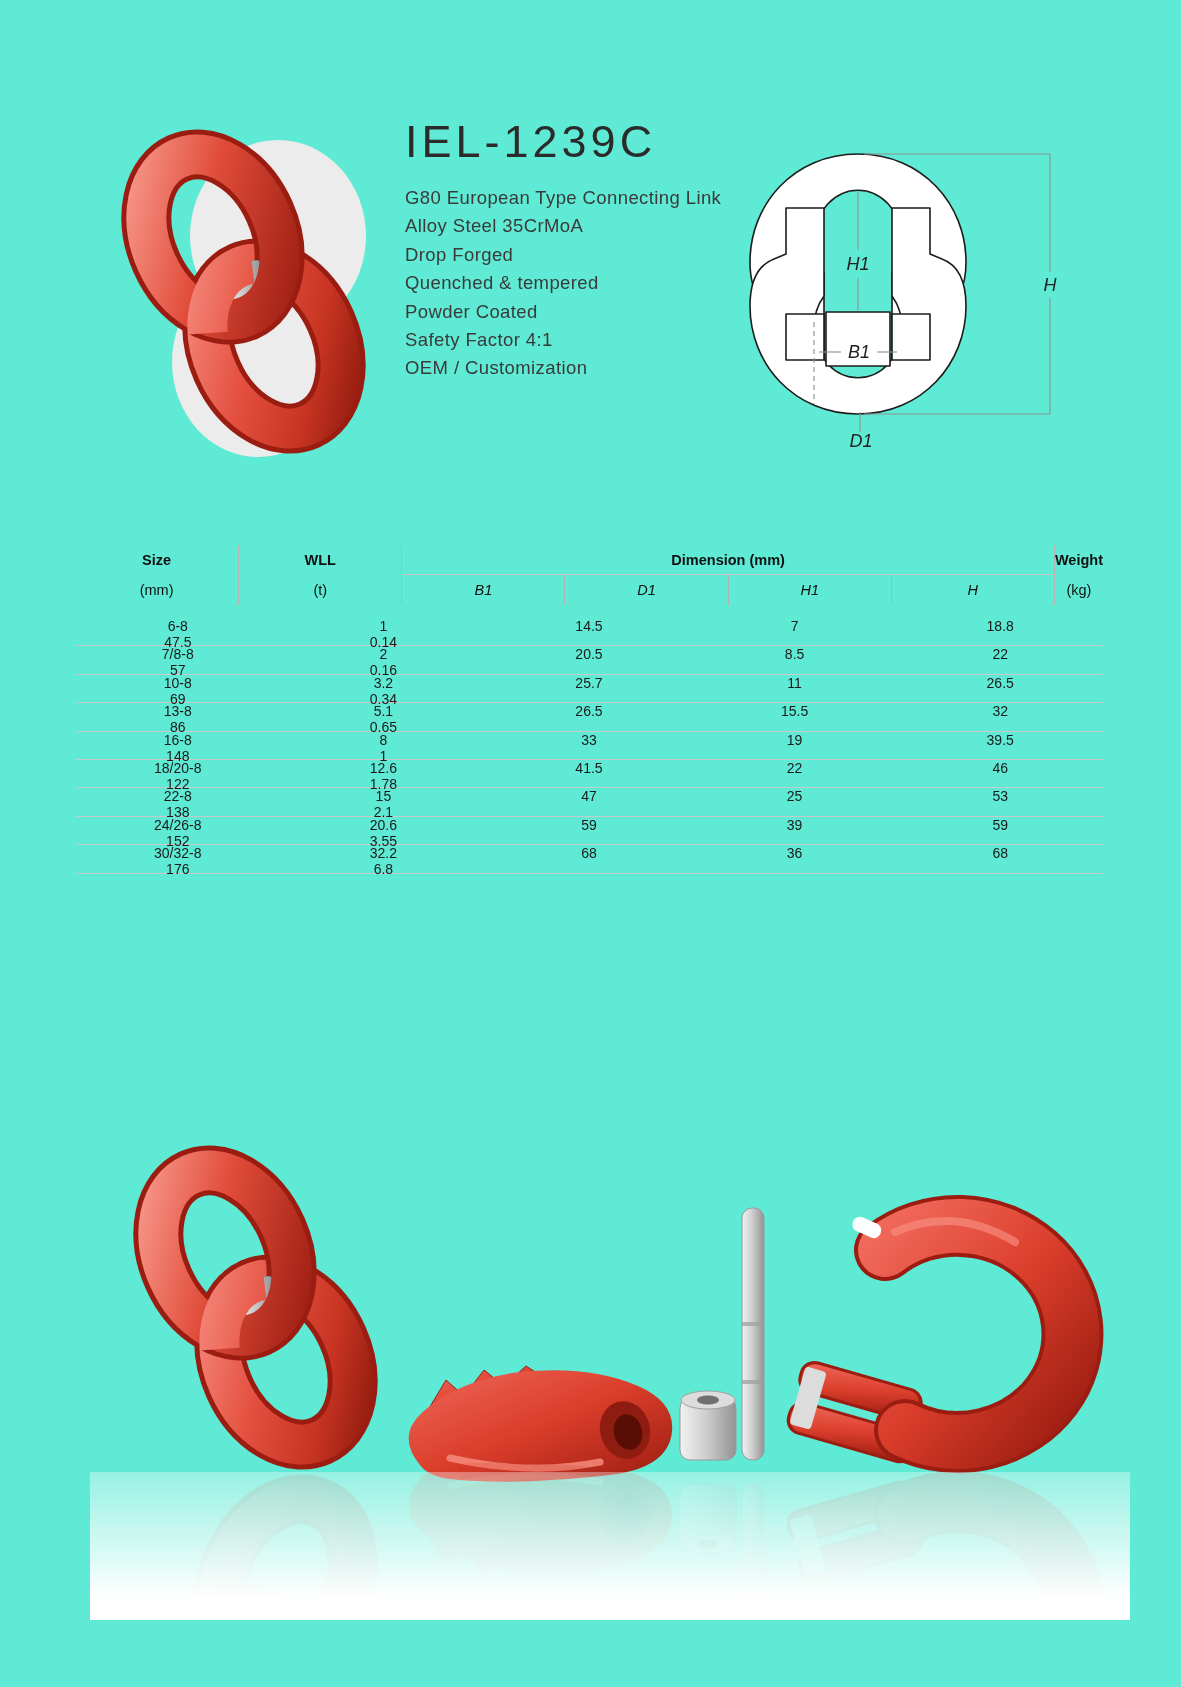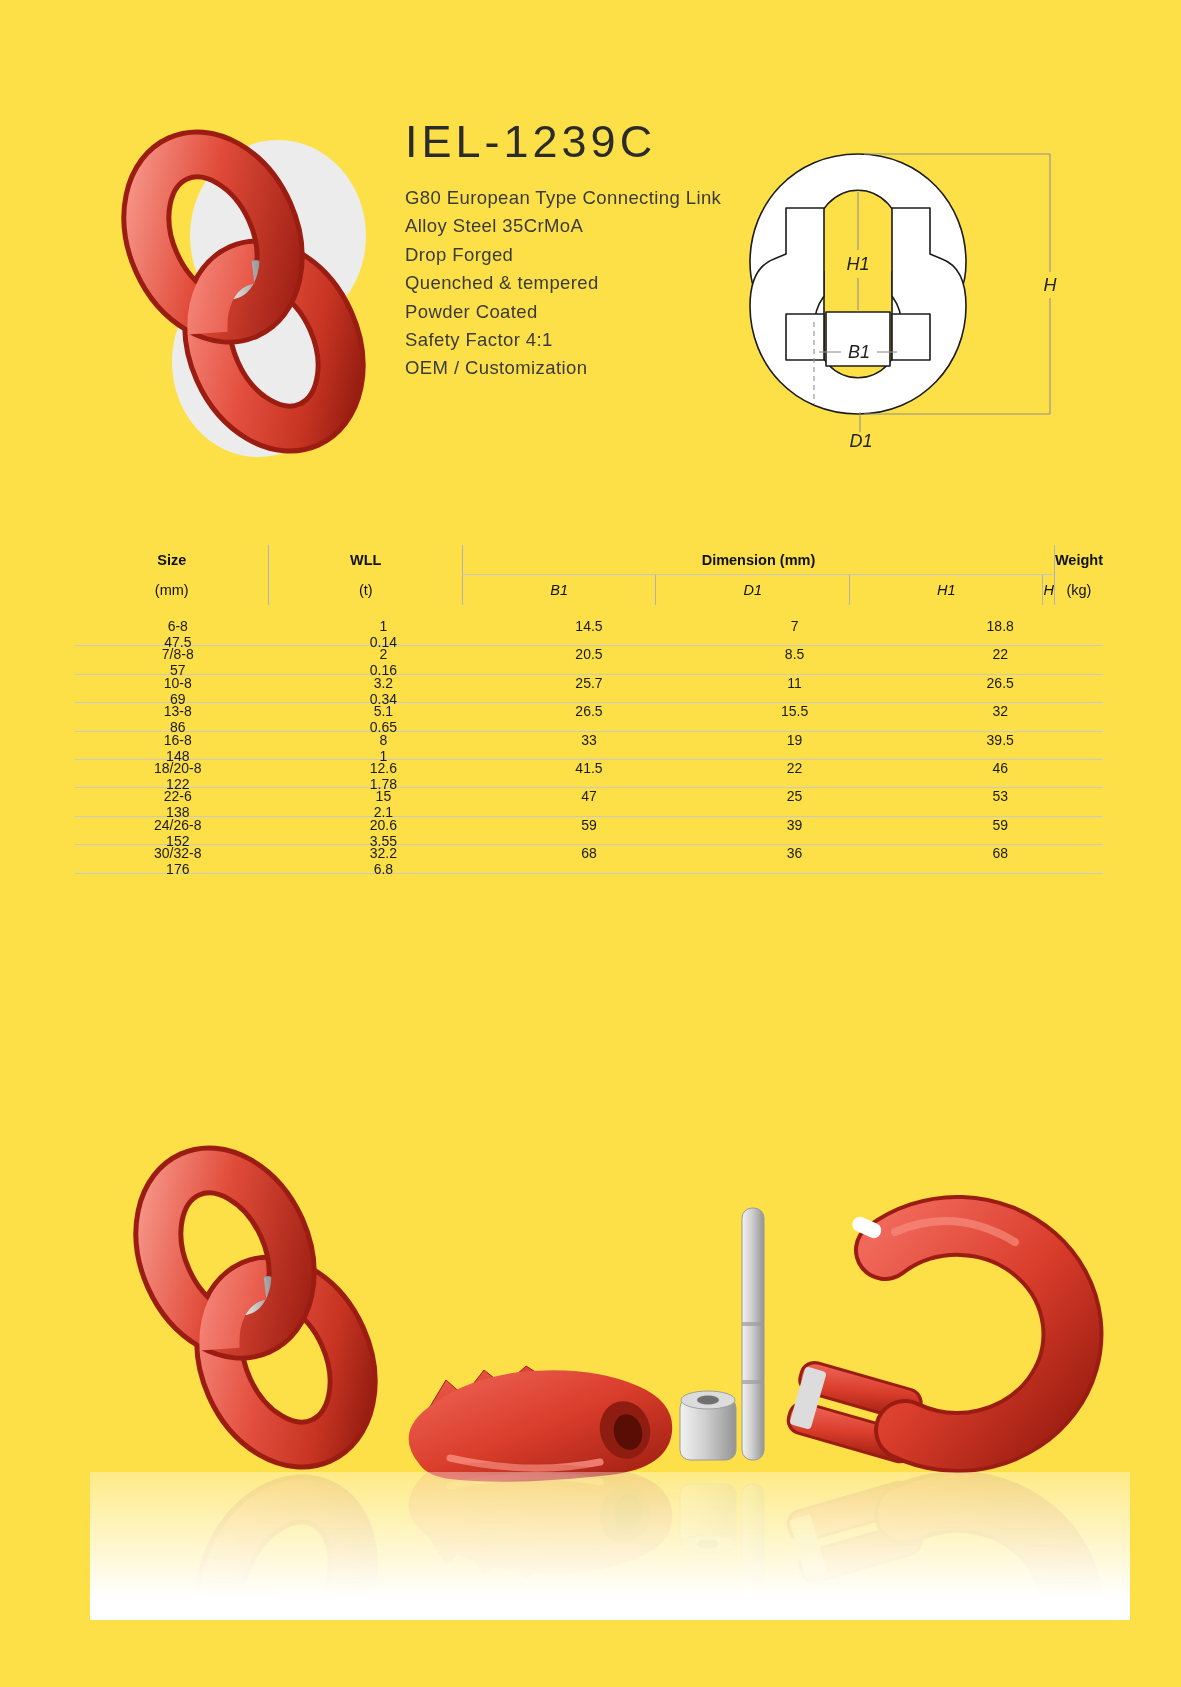--- a/index.html
+++ b/index.html
@@ -1,29 +1,29 @@
 <!DOCTYPE html>
 <html><head>
 <meta charset="utf-8">
 <style>
   html,body{margin:0;padding:0;background:#ffffff;}
-  .page{position:relative;width:1181px;height:1687px;background:#fde047;overflow:hidden;
+  .page{position:relative;width:1181px;height:1687px;background:#5eead4;overflow:hidden;
         font-family:"Liberation Sans",sans-serif;color:#1a1a1a;text-decoration:underline;}
   
   .photo-top{position:absolute;left:106px;top:124px;width:282px;height:340px;}
   
   .title-block{position:absolute;left:405px;top:116px;width:300px;}
   .model{font-size:45px;letter-spacing:4px;color:#2b2b2b;font-weight:400;font-family:"Liberation Sans",sans-serif;}
   .features{margin-top:16px;}
   .feature{font-size:18.5px;line-height:28.4px;letter-spacing:.4px;color:#3a3a3a;white-space:nowrap;}
   
   .drawing{position:absolute;left:698px;top:112px;width:390px;height:338px;}
   
   .spec-table{position:absolute;left:75px;top:545px;width:1028px;}
-  .thead{display:grid;grid-template-columns:repeat(5,1fr);grid-template-rows:30px 30px;}
+  .thead{display:grid;grid-template-columns:repeat(6,1fr);grid-template-rows:30px 30px;}
   .hc{display:flex;align-items:center;justify-content:center;font-size:14.5px;color:#111;}
   .bold{font-weight:700;}
   .it{font-style:italic;}
   .vl{border-left:1px solid #b3b3b3;}
   .dimspan{grid-column:3/span 4;border-bottom:1px solid #c6c6c6;}
   .r1{grid-row:1;}.r2{grid-row:2;text-align:right;}
   .g1{grid-column:1}.g2{grid-column:2}.g3{grid-column:3}.g4{grid-column:4}
   .g5{grid-column:5}.g6{grid-column:6}.g7{grid-column:7}
   .tbody{margin-top:13px;}
   .trow{display:grid;grid-template-columns:repeat(5,1fr);height:27.4px;align-items:center;
@@ -209,21 +209,21 @@
           <span>18/20-8</span>
           <span>12.6</span>
           <span>41.5</span>
           <span>22</span>
           <span>46</span>
           <span>122</span>
           <span>1.78</span>
         </div>
 
         <div class="trow">
-          <span>22-6</span>
+          <span>22-8</span>
           <span>15</span>
           <span>47</span>
           <span>25</span>
           <span>53</span>
           <span>138</span>
           <span>2.1</span>
         </div>
 
         <div class="trow">
           <span>24/26-8</span>

